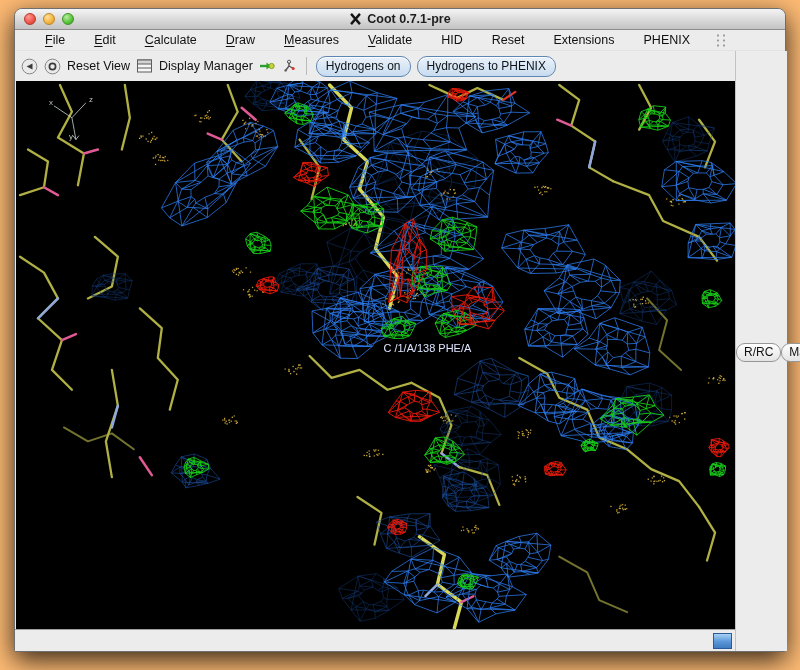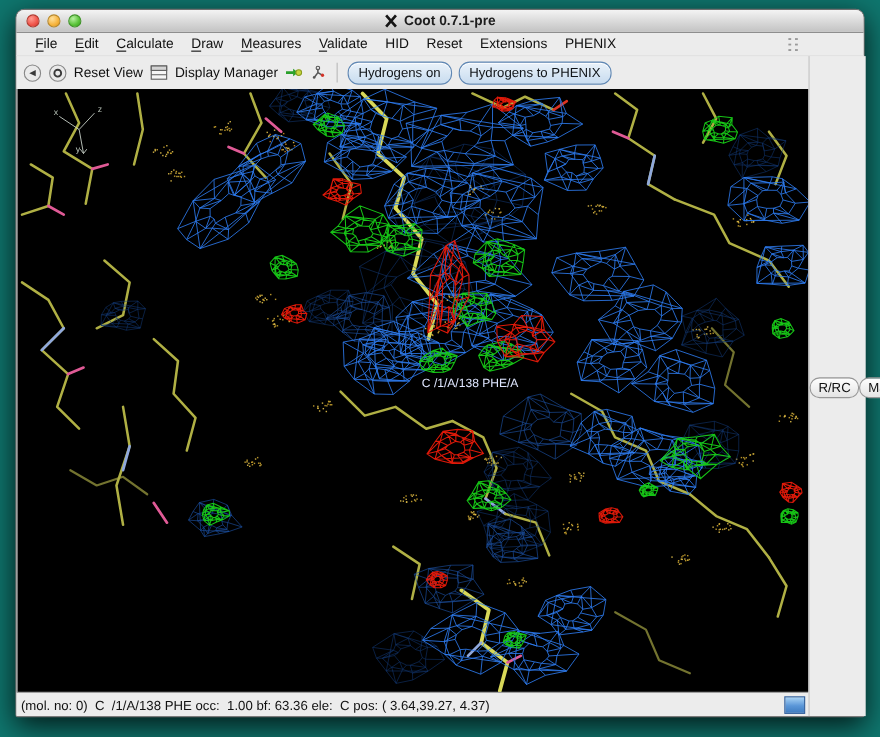--- a/index.html
+++ b/index.html
@@ -1,35 +1,35 @@
 <!DOCTYPE html>
 <html><head>
 <meta charset="utf-8">
 <style>
   html,body{margin:0;padding:0;background:#000;}
   *{box-sizing:border-box;}
-  #stage{position:relative;width:800px;height:670px;background:#0f766e;overflow:hidden;
+  #stage{position:relative;width:800px;height:670px;background:#fdba74;overflow:hidden;
          font-family:"Liberation Sans",sans-serif;-webkit-font-smoothing:antialiased;}
   .window{position:absolute;left:14px;top:8px;width:772px;height:644px;
           background:#ececec;border:1px solid #6f6f6f;border-radius:8px 8px 2px 2px;
           display:flex;flex-direction:column;box-shadow:0 8px 26px rgba(0,0,0,.8);}
   
   .titlebar{height:21px;flex:0 0 21px;border-radius:7px 7px 0 0;
             background:linear-gradient(#f4f4f4,#d6d6d6 60%,#c3c3c3);
             border-bottom:1px solid #8e8e8e;position:relative;
             display:flex;align-items:center;justify-content:center;}
   .lights{position:absolute;left:9px;top:4px;display:flex;gap:7px;}
   .light{width:12px;height:12px;border-radius:50%;}
   .light.red{background:radial-gradient(circle at 35% 30%,#ff9a90,#ef5349 60%,#c93b32);border:1px solid #b33a30;}
   .light.yellow{background:radial-gradient(circle at 35% 30%,#ffe09a,#f6b33c 60%,#d79422);border:1px solid #b8882a;}
   .light.green{background:radial-gradient(circle at 35% 30%,#b7f0a0,#57c236 60%,#3c9e22);border:1px solid #3f9428;}
   .titletext{font-size:12.5px;font-weight:700;color:#1d1d1d;display:flex;align-items:center;gap:5px;}
   
   .menubar{height:21px;flex:0 0 21px;background:#ececec;display:flex;align-items:center;
-           padding-left:9px;gap:0;position:relative;border-bottom:1px solid #e2e2e2;}
+           padding-left:22px;gap:13px;position:relative;border-bottom:1px solid #e2e2e2;}
   .menu-item{font-size:12.5px;color:#111;padding:2px 8px;cursor:default;}
   .menu-item .mn{text-decoration:underline;text-underline-offset:2px;}
   .menugrip{position:absolute;right:58px;top:3px;width:12px;height:14px;
             background-image:radial-gradient(circle,#9a9a9a 1px,transparent 1.2px);
             background-size:6px 5px;}
   
   .bodyrow{flex:1;display:flex;min-height:0;}
   .maincol{width:720px;flex:0 0 720px;display:flex;flex-direction:column;min-width:0;}
   
   .toolbar{height:30px;flex:0 0 30px;background:#ececec;display:flex;align-items:center;
@@ -705,21 +705,20 @@
                 <path d="M57 55L60 59L63 55" fill="none" stroke="#cdd6cd" stroke-width="0.8"></path>
                 <text x="33" y="24" fill="#b9c4b9" font-size="8" font-family="Liberation Sans, sans-serif">x</text>
                 <text x="53" y="58" fill="#b9c4b9" font-size="8" font-family="Liberation Sans, sans-serif">y</text>
                 <text x="73" y="21" fill="#b9c4b9" font-size="8" font-family="Liberation Sans, sans-serif">z</text>
               </g>
               <text x="368" y="273" fill="#dfe6ff" font-size="11" font-family="Liberation Sans, sans-serif">C  /1/A/138 PHE/A</text>
             </svg>
         </div>
 
         <div class="statusbar">
-          <span class="statustext">(mol. no: 0)  C  /1/A/138 PHE occ:  1.00 bf: 63.36 ele:  C pos: ( 3.64,39.27, 4.37)</span>
           <div class="statusscale"></div>
         </div>
 
       </div>
 
       <div class="sidebar">
         <span class="sbpill">R/RC</span>
         <span class="sbpill">Map</span>
         <div id="toollist" style="display:flex;flex-direction:column;align-items:center;width:100%;">
             <div class="tool">

